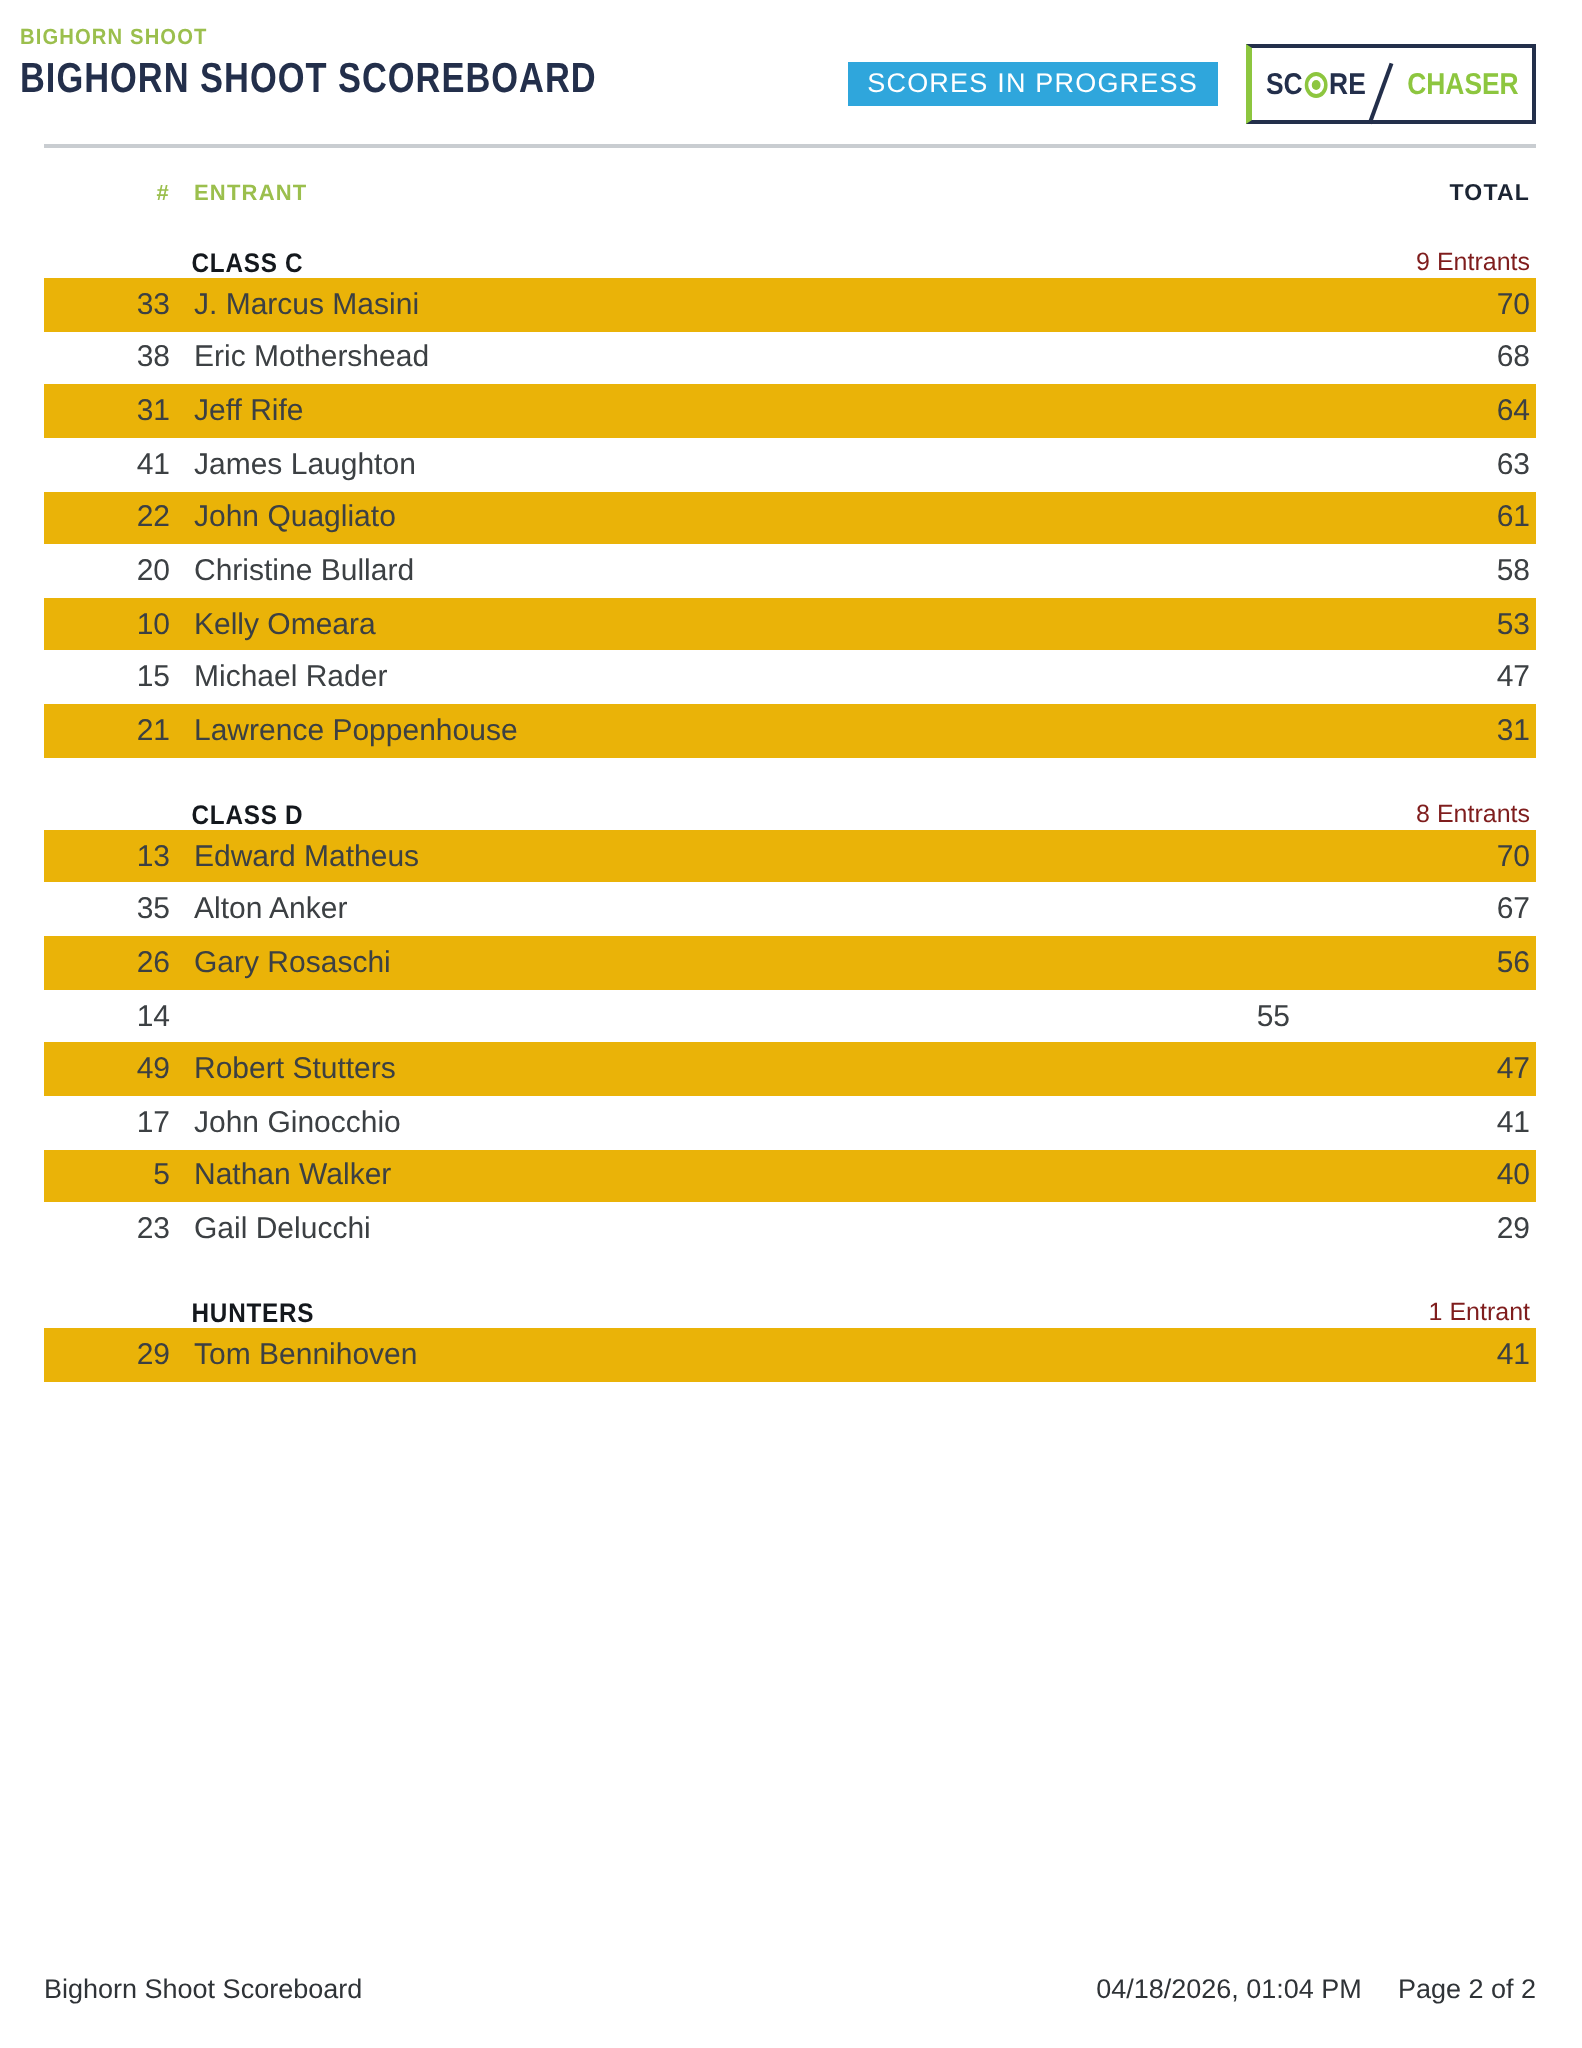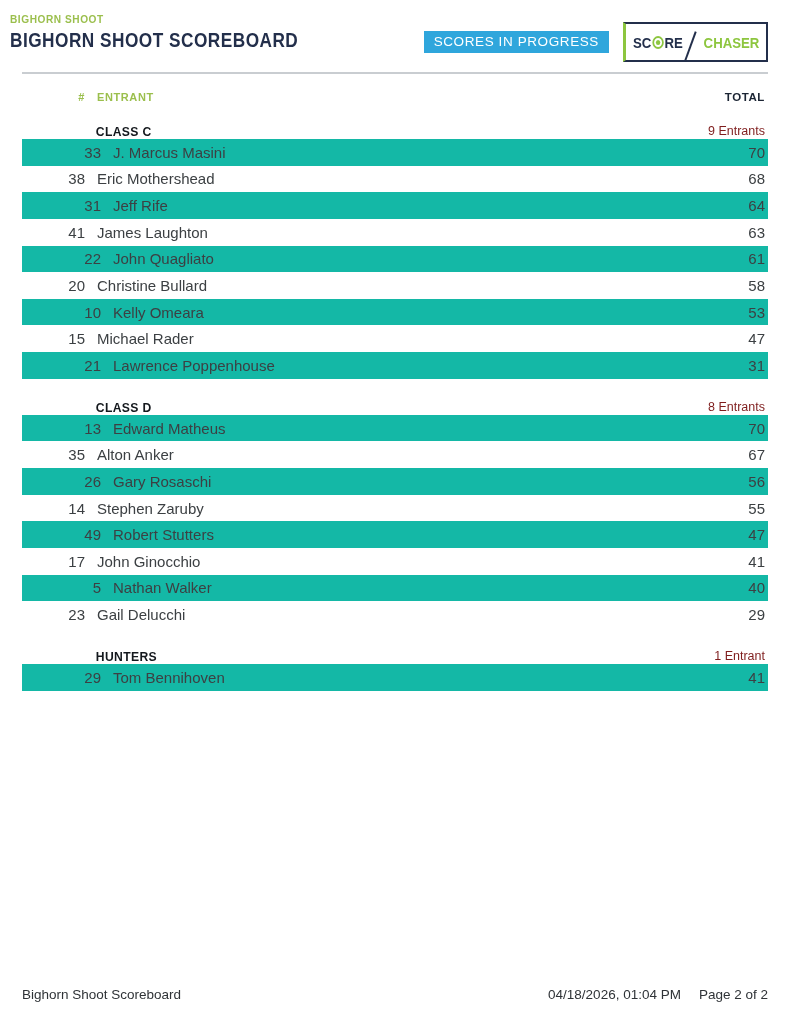--- a/index.html
+++ b/index.html
@@ -69,21 +69,21 @@
   .col-header .cell-total { color: #1b2433; font-size: 11.5px; letter-spacing: 0.6px; }
 
   .section-header { align-items: end; height: 27px; margin-top: 9px; }
   .section-name {
     font-weight: bold; font-size: 13.5px; color: #14181d; letter-spacing: 0.4px;
     transform: scaleX(0.9); transform-origin: left bottom; white-space: nowrap;
   }
   .section-count { color: #7f1d1d; font-size: 12.5px; padding-bottom: 1px; }
 
   .row { align-items: center; height: 26.65px; font-size: 15px; color: #3c4043; }
-  .row.striped { background: #14b8a6; padding-left: 16px; }
+  .row.striped { background: #eab308; }
 
   
   .footer {
     position: absolute; left: 22px; right: 23px; bottom: 22px;
     display: flex; justify-content: space-between; align-items: baseline;
     font-size: 13.5px; color: #2f3337;
   }
   .footer-right { display: flex; gap: 18px; }
 </style>
 </head>
@@ -184,21 +184,20 @@
           <span class="cell-name">Alton Anker</span>
           <span class="cell-total">67</span>
         </div>
         <div class="grid-row row striped">
           <span class="cell-num">26</span>
           <span class="cell-name">Gary Rosaschi</span>
           <span class="cell-total">56</span>
         </div>
         <div class="grid-row row">
           <span class="cell-num">14</span>
-          <span class="cell-name">Stephen Zaruby</span>
           <span class="cell-total">55</span>
         </div>
         <div class="grid-row row striped">
           <span class="cell-num">49</span>
           <span class="cell-name">Robert Stutters</span>
           <span class="cell-total">47</span>
         </div>
         <div class="grid-row row">
           <span class="cell-num">17</span>
           <span class="cell-name">John Ginocchio</span>

